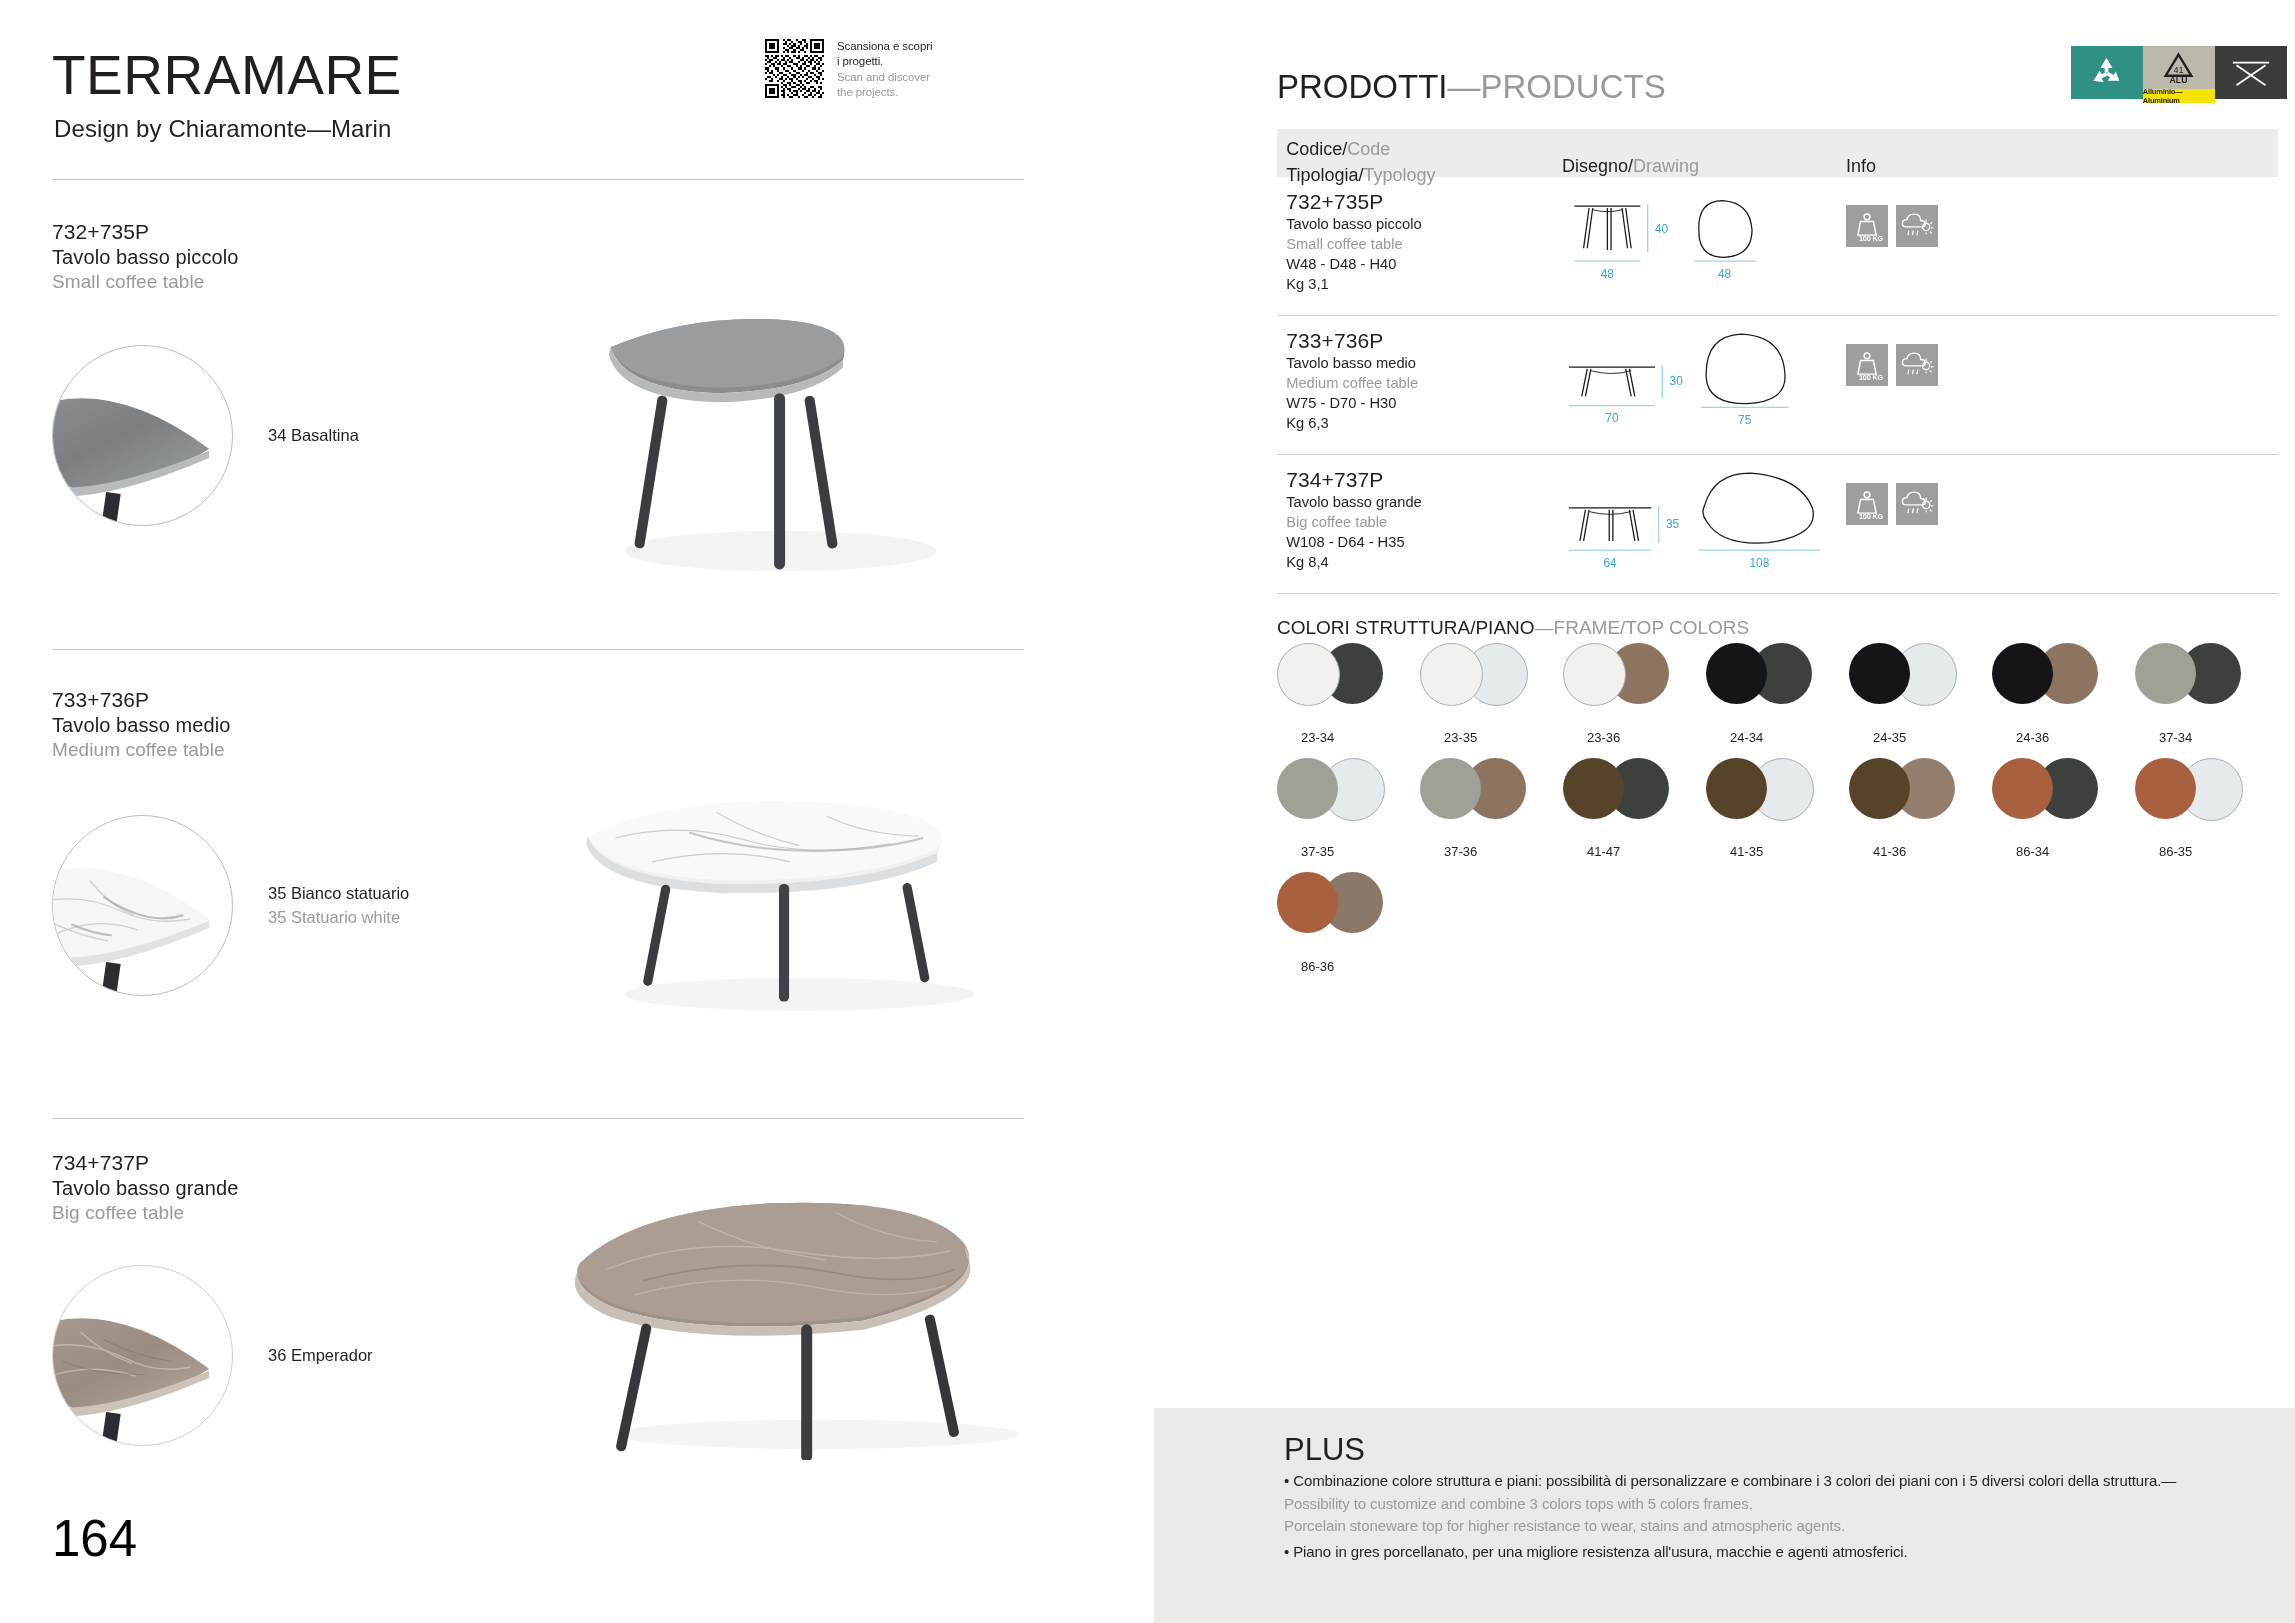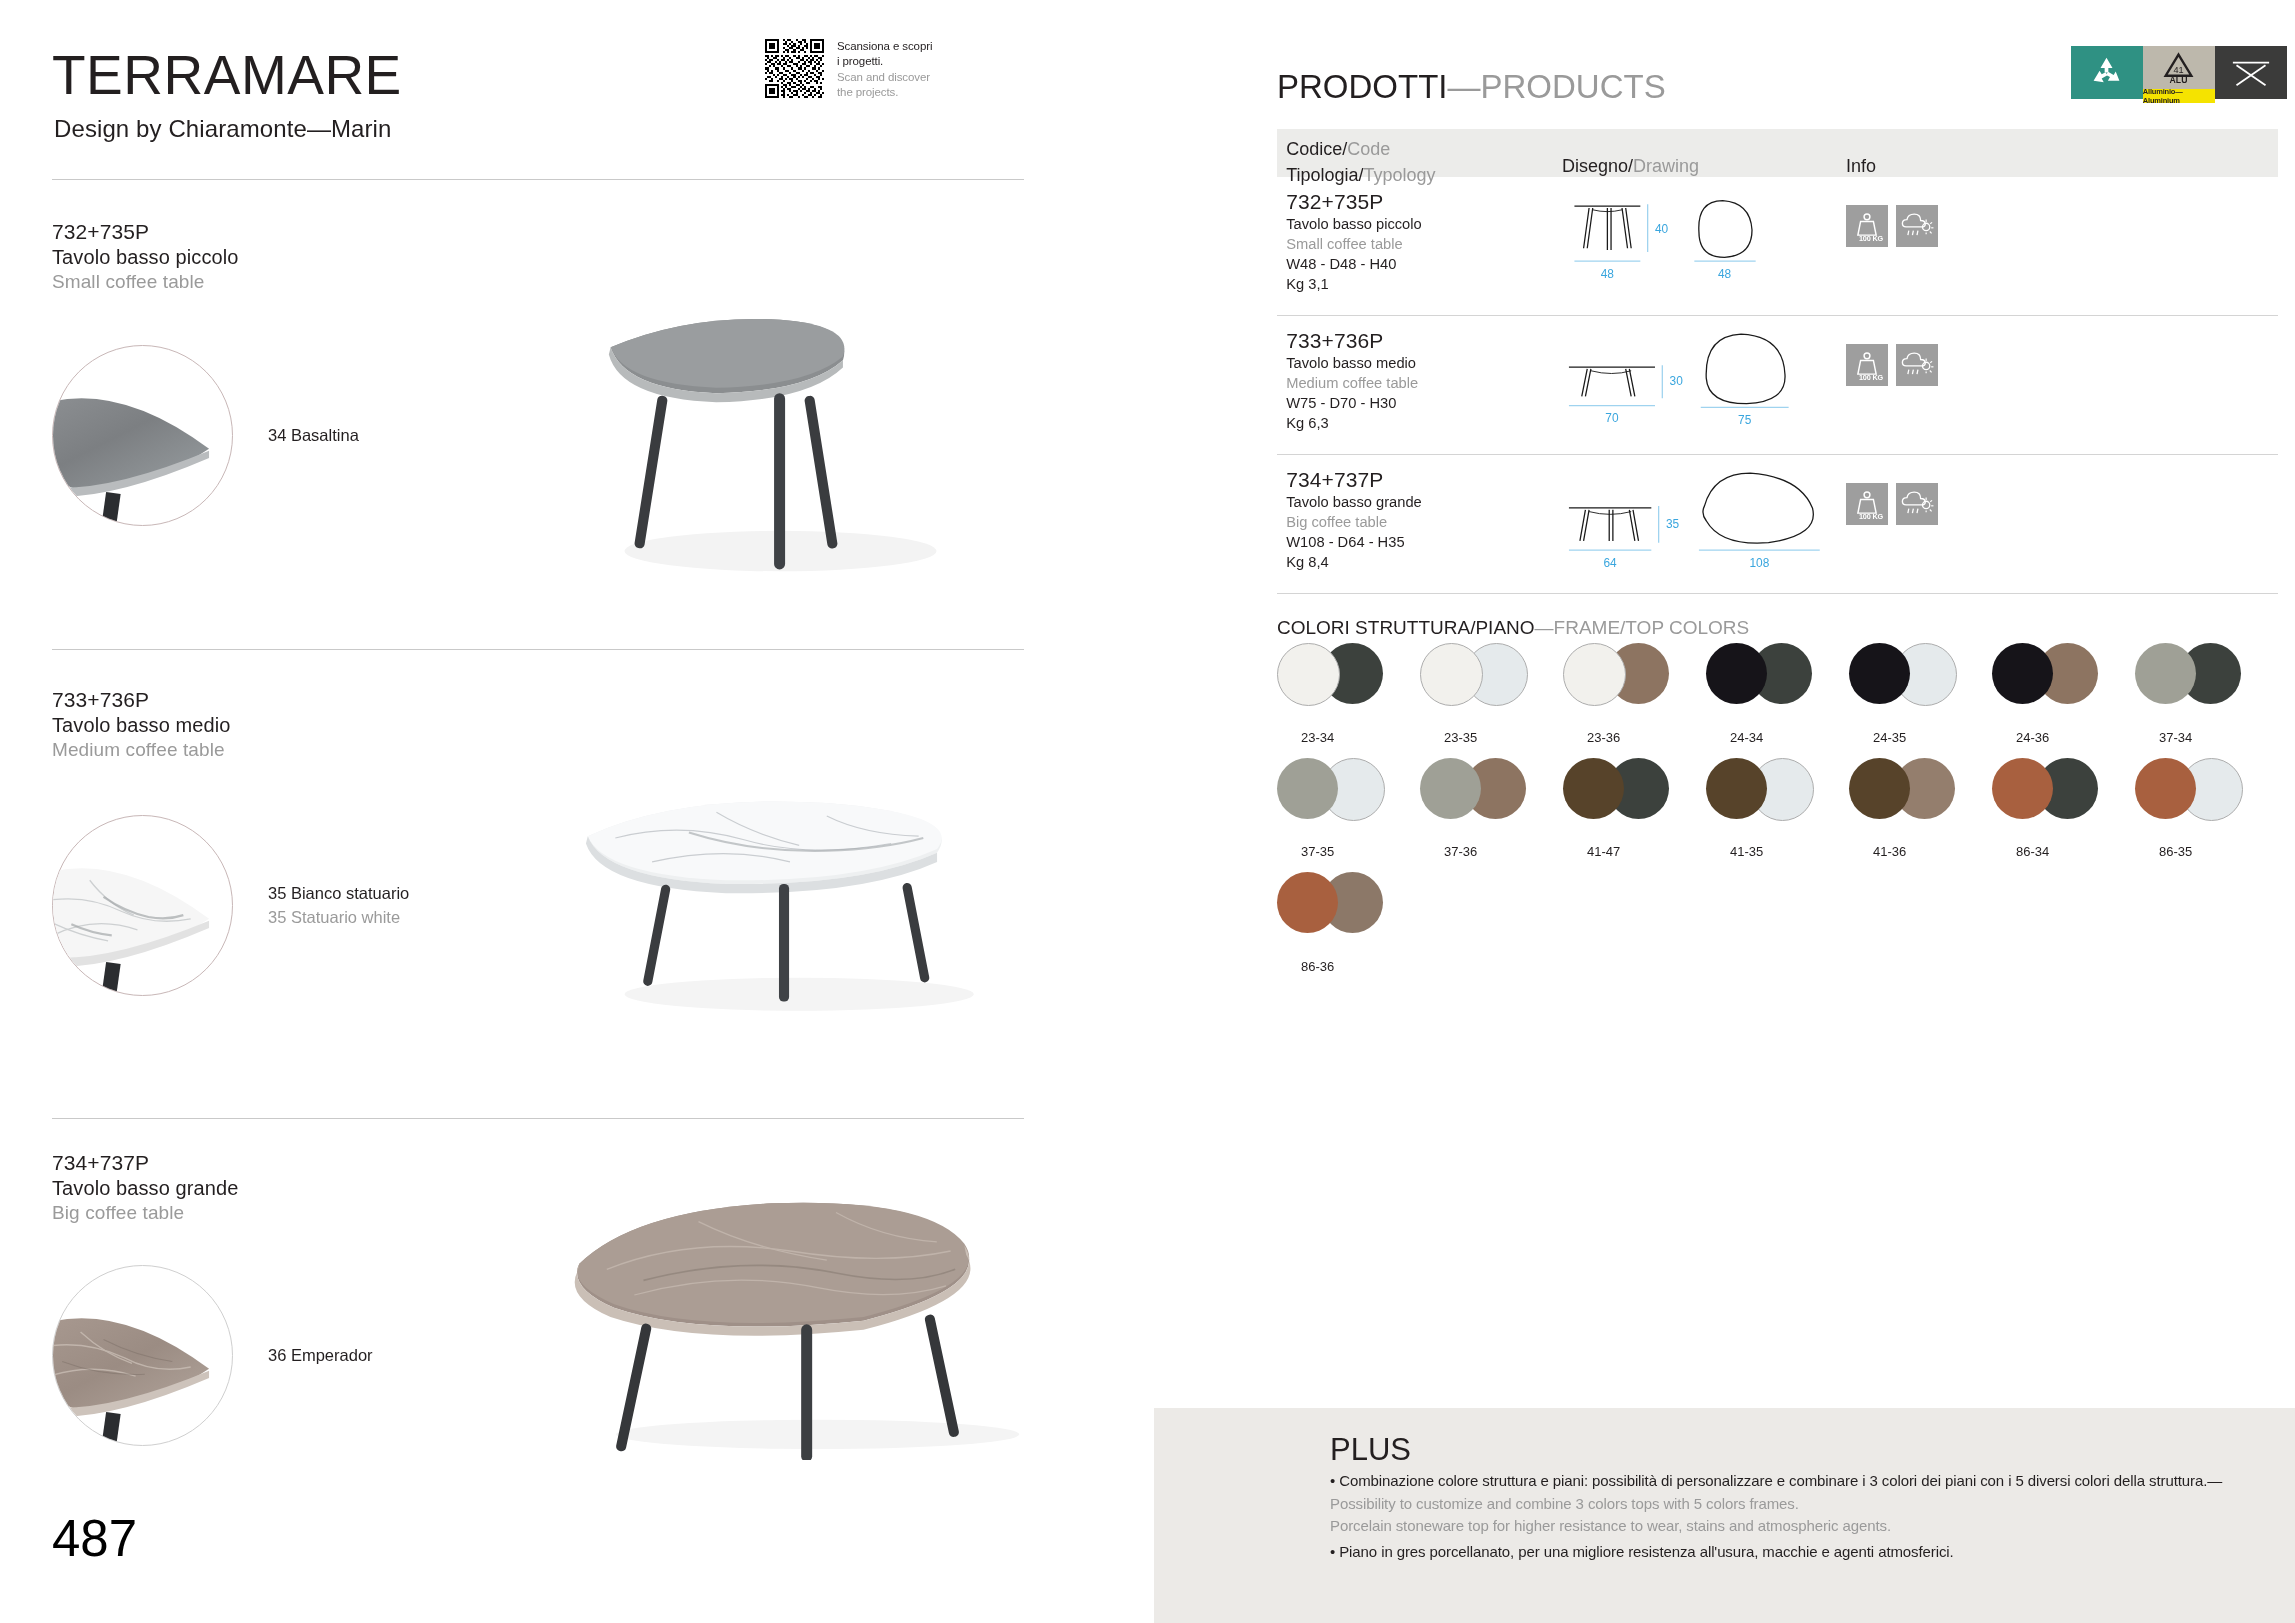--- a/index.html
+++ b/index.html
@@ -113,21 +113,21 @@
   .swrow{display:flex;}
   .sw{width:143px;display:flex;flex-direction:column;align-items:flex-start;margin-bottom:13px;gap:20px;}
   .sw-pair{position:relative;width:110px;height:61px;}
   .sw-pair .d{position:absolute;top:0;width:61px;height:61px;border-radius:50%;}
   .sw-pair .d.a{left:0;z-index:2;}
   .sw-pair .d.b{left:45px;z-index:1;}
   .sw-code{font-size:13px;color:#231f20;margin-top:5.5px;margin-left:24px;}
 
   
   .plus-bg{position:absolute;left:1154px;top:1408px;width:1141px;height:216px;background:#eceae7;}
-  .plus{position:absolute;left:1284px;top:1434px;width:918px;margin-left:46px;}
+  .plus{position:absolute;left:1284px;top:1434px;width:918px;}
   .plus h2{margin:0;font-size:31px;font-weight:400;color:#231f20;line-height:1.05;letter-spacing:0px;}
   .plus p{margin:3.7px 0 0 0;font-size:15px;line-height:1.5;letter-spacing:-0.1px;}
   .plus .it{color:#231f20;}
   .plus .en{color:#9a9a9a;}
 </style>
 </head>
 <body>
 
 <div class="page">
 
@@ -510,21 +510,21 @@
         <g stroke="#7d7068" stroke-width="1.8" fill="none" opacity="0.45">
           <path d="M120 104 Q230 76 330 96 Q410 112 460 92"></path>
         </g>
         <path d="M50 86 Q38 112 88 134 Q180 166 360 148 Q500 112 470 66 L472 76 Q500 122 360 158 Q180 176 84 144 Q34 122 48 94 Z" fill="#cabfb6"></path>
         <rect x="104" y="150" width="11" height="142" rx="5" fill="#35373a" transform="rotate(12 110 220)"></rect>
         <rect x="292" y="152" width="12" height="150" rx="6" fill="#3c3f42"></rect>
         <rect x="440" y="140" width="11" height="136" rx="5" fill="#35373a" transform="rotate(-12 446 208)"></rect>
       </svg>
     </div>
 
-    <div class="page-num l">487</div>
+    <div class="page-num l">164</div>
   </div>
 
   <div class="right">
 
     <div class="sec-title">
       <span class="it">PRODOTTI</span><span class="en">—</span><span class="en">PRODUCTS</span>
     </div>
 
     <div class="badges">
       <div class="badge recycle">

